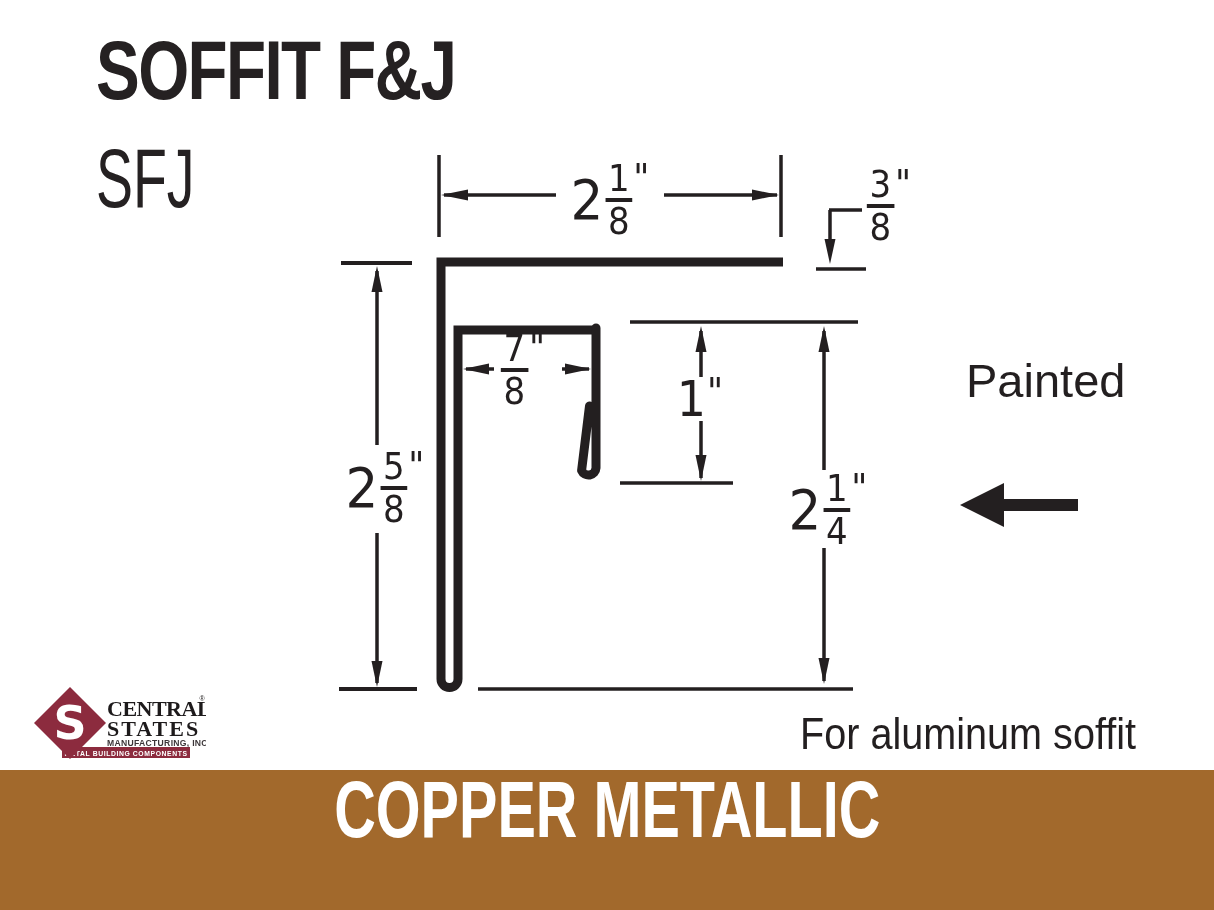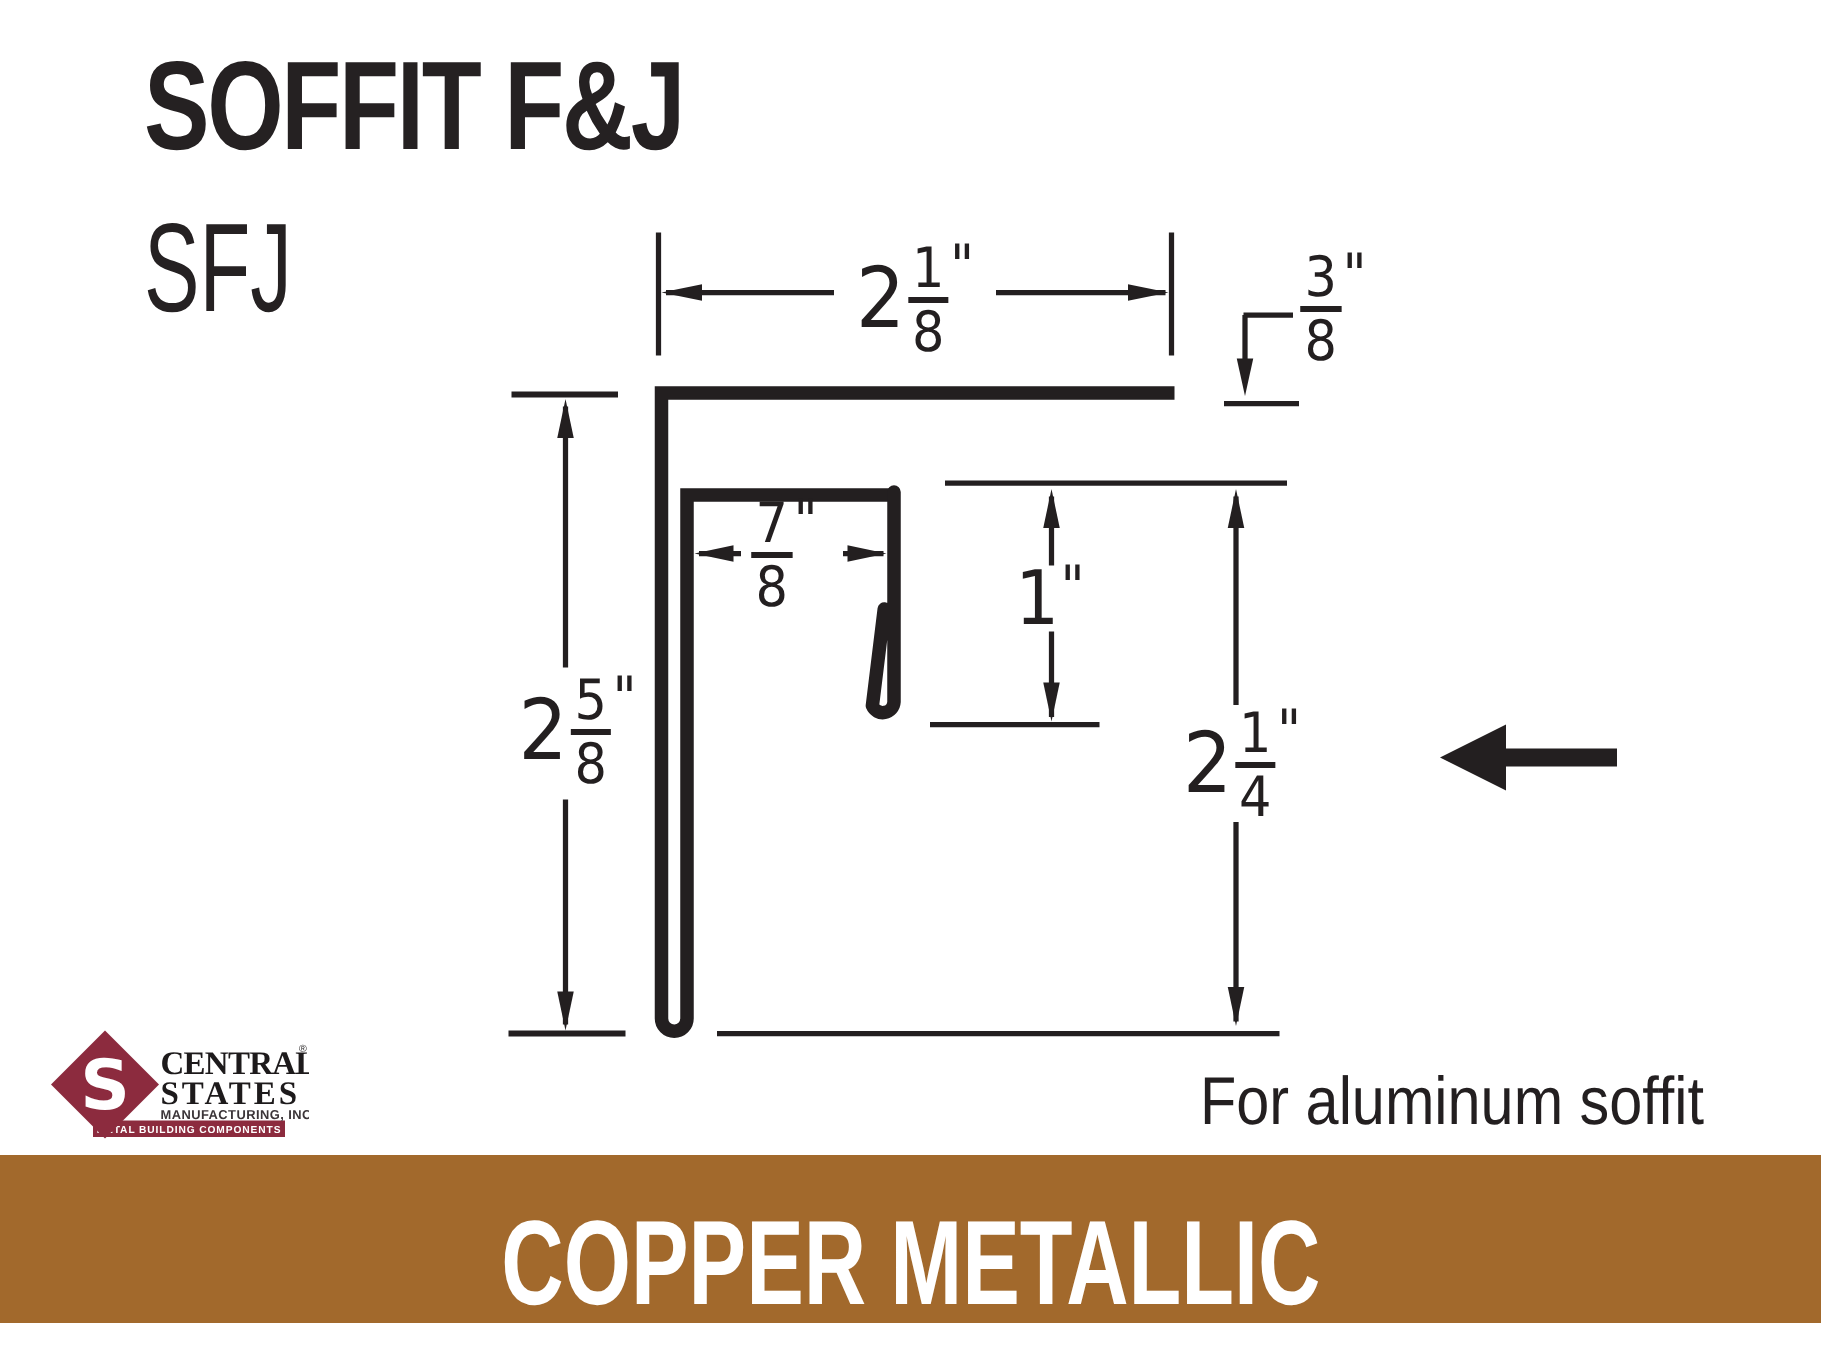--- a/index.html
+++ b/index.html
@@ -51,22 +51,22 @@
   
   .note-label {
     position:absolute; left:968px; top:708px;
     font-family:"Liberation Sans", sans-serif;
     font-size:45px; color:#231F20; white-space:nowrap;
     transform:translateX(-50%) scaleX(0.88);
   }
 
   
   .banner {
-    position:absolute; left:0; top:770px; width:1214px; height:112px;
-    background:#A2692C; display:flex; align-items:flex-end; justify-content:center;
+    position:absolute; left:0; top:770px; width:1214px; height:140px;
+    background:#A2692C; display:flex; align-items:flex-start; justify-content:center;
   }
   .banner-label {
     font-family:"Liberation Sans", sans-serif;
     font-size:80px; font-weight:bold; color:#ffffff; line-height:1;
     transform:scaleX(0.72); white-space:nowrap; letter-spacing:0px;
   }
 
   
   .logo { position:absolute; left:28px; top:684px; width:178px; height:78px; }
 </style>
@@ -175,20 +175,21 @@
   <div class="dim" style="left:385px; top:488px;">
     <span class="whole">2</span>
     <span class="frac">
       <span class="num">5</span>
       <span class="den">8</span>
     </span>
     <span class="unit">"</span>
   </div>
 
   <div class="painted-label">
+    <div>Painted</div>
   </div>
 
   <div class="note-label">For aluminum soffit</div>
 
   <div class="logo">
     <svg width="178" height="78" viewBox="0 0 178 78">
       <rect x="34" y="63" width="128" height="11" fill="#8C2B3E"></rect>
       <text x="98" y="71.5" text-anchor="middle" fill="#ffffff" font-family="Liberation Sans, sans-serif" font-size="6.8" font-weight="bold" letter-spacing="0.6">METAL BUILDING COMPONENTS</text>
       <polygon points="42,3 78,39 42,75 6,39" fill="#8C2B3E"></polygon>
       <text x="42" y="55" text-anchor="middle" fill="#ffffff" font-family="DejaVu Sans, sans-serif" font-size="46" font-weight="bold">S</text>

